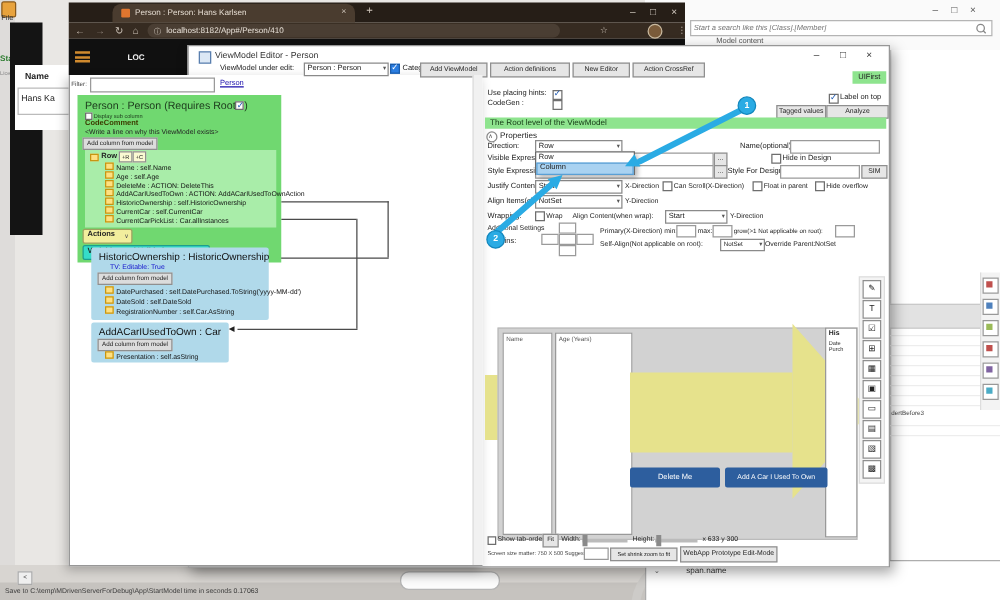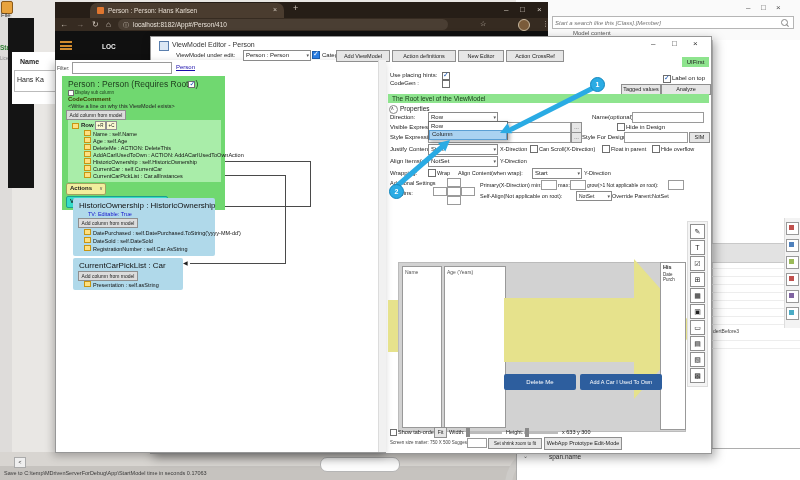--- a/index.html
+++ b/index.html
@@ -211,21 +211,21 @@
   <div class="ab" style="left:73px;top:198px;width:142px;height:58px;background:#b0d9ea;border-radius:2px;">
     <div class="ab f8 nw" style="left:6px;top:3px;color:#111;">HistoricOwnership : HistoricOwnership</div>
     <div class="ab f55 nw" style="left:15px;top:13px;color:#1414cc;">TV: Editable: True</div>
     <div class="sbtn f5" style="left:5px;top:20px;width:58px;height:8px;line-height:8px;background:#dcdcdc;"><span>Add column from model</span></div>
     <div class="bitem" style="left:11px;top:31px;"><span class="tico"></span><span>DatePurchased : self.DatePurchased.ToString('yyyy-MM-dd')</span></div>
     <div class="bitem" style="left:11px;top:39px;"><span class="tico"></span><span>DateSold : self.DateSold</span></div>
     <div class="bitem" style="left:11px;top:47px;"><span class="tico"></span><span>RegistrationNumber : self.Car.AsString</span></div>
   </div>
 
   <div class="ab" style="left:73px;top:258px;width:110px;height:32px;background:#b0d9ea;border-radius:2px;">
-    <div class="ab f8 nw" style="left:6px;top:3px;color:#111;">CurrentCarPickList : Car</div>
+    <div class="ab f8 nw" style="left:6px;top:3px;color:#111;">AddACarIUsedToOwn : Car</div>
     <div class="sbtn f5" style="left:5px;top:13px;width:58px;height:8px;line-height:8px;background:#dcdcdc;"><span>Add column from model</span></div>
     <div class="bitem" style="left:11px;top:23px;"><span class="tico"></span><span>Presentation : self.asString</span></div>
   </div>
 
   <div class="ab" style="left:378px;top:60px;width:7px;height:392px;background:#f1f1f1;border-left:1px solid #dcdcdc;"></div>
 
   <span class="ab f6 nw" style="left:390px;top:72px;">Use placing hints:</span>
   <span class="cb on" style="left:442px;top:72px;"></span>
   <span class="ab f6 nw" style="left:390px;top:80px;">CodeGen :</span>
   <span class="cb" style="left:442px;top:80px;"></span>

